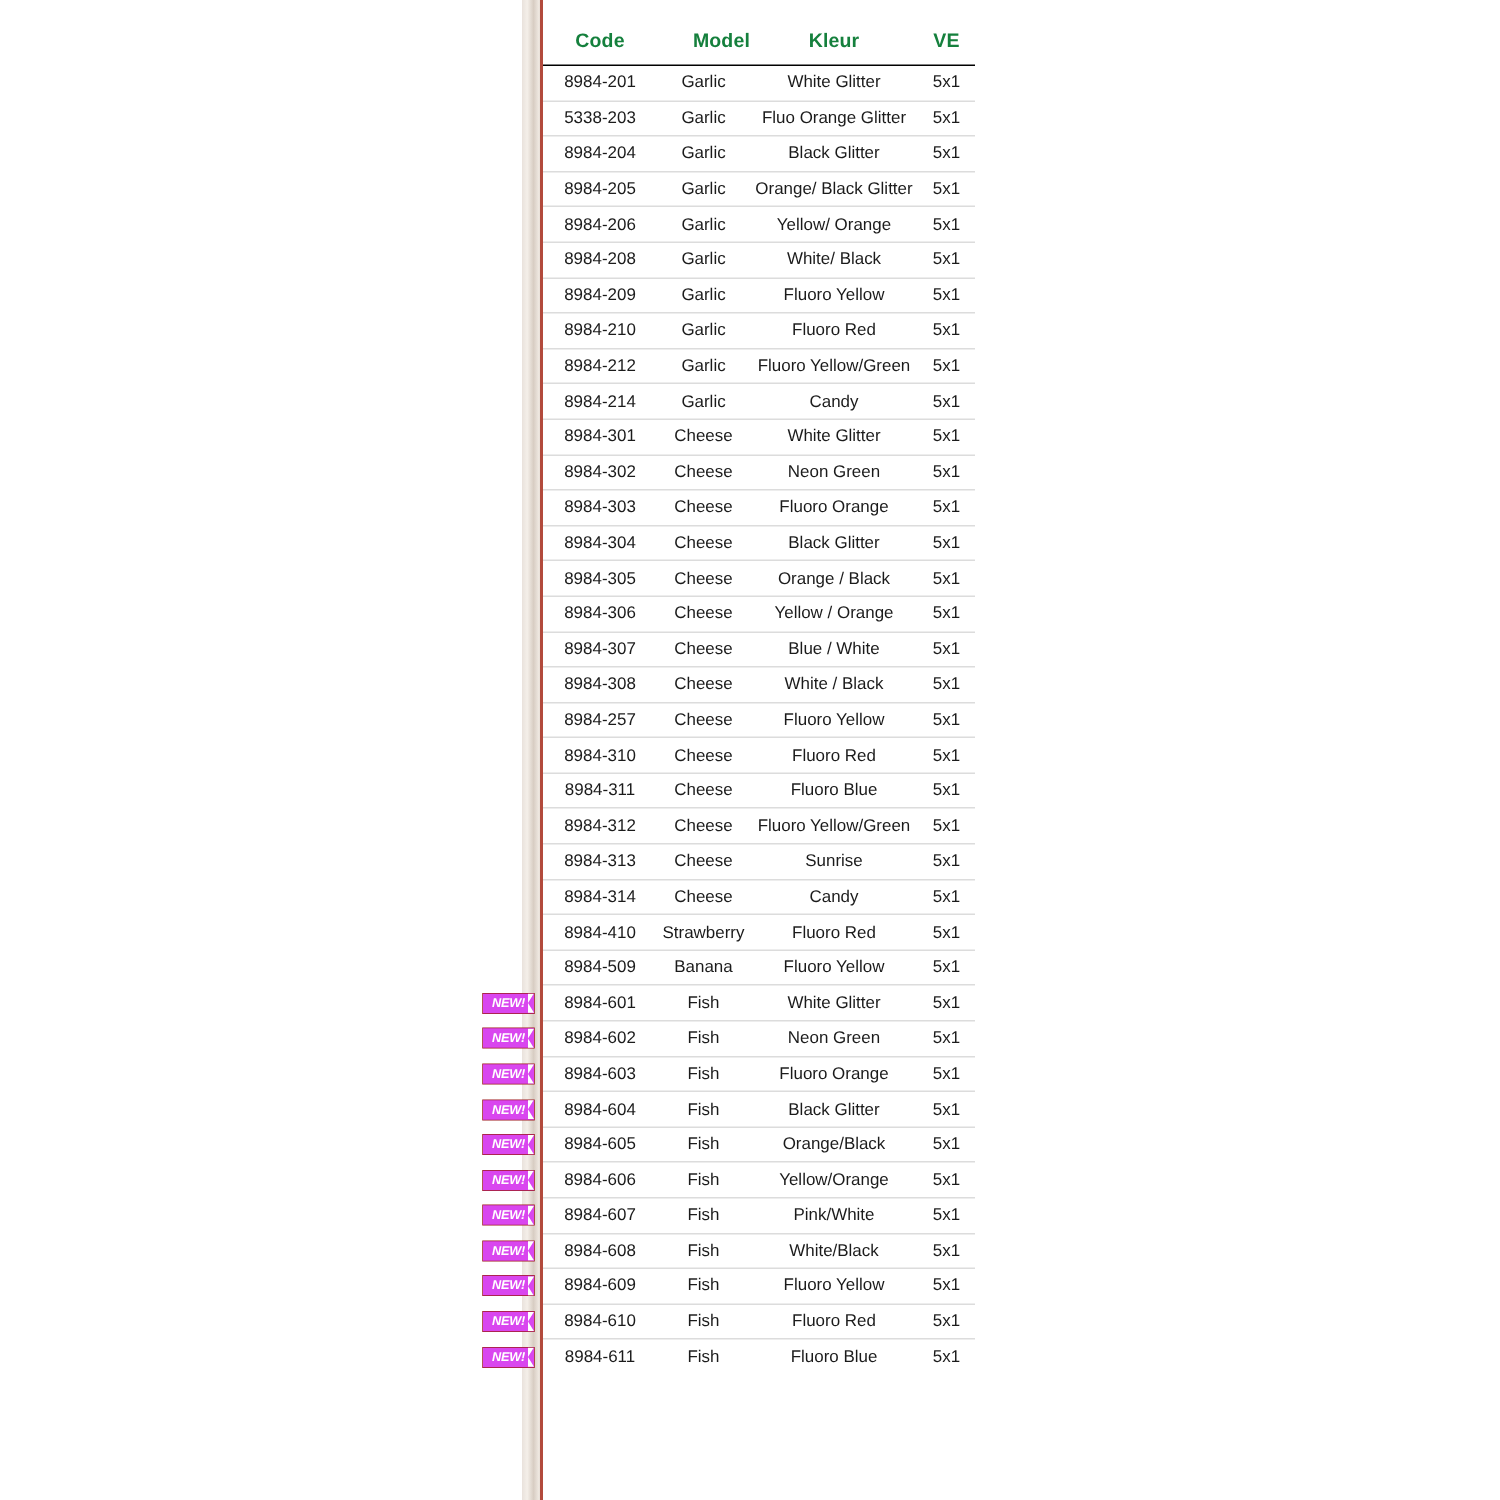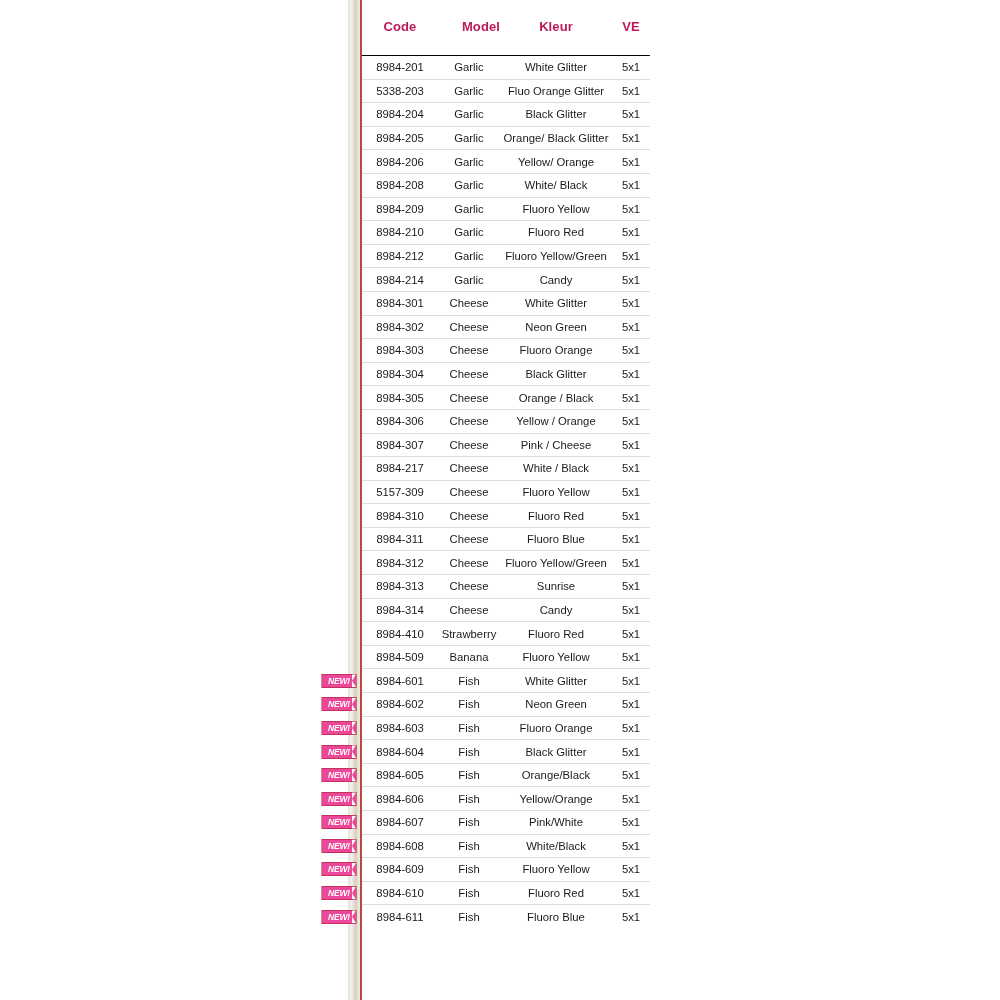--- a/index.html
+++ b/index.html
@@ -41,22 +41,22 @@
     position: absolute;
     left: 362px;
     top: 16px;
     width: 288px;
     border-collapse: collapse;
     font-size: 11.5px;
   }
   table.catalog thead th {
     font-size: 13px;
     font-weight: bold;
-    color: #be185d;
-    padding: 3px 0 21px 0;
+    color: #15803d;
+    padding: 3px 0 9px 0;
     border-bottom: 1.6px solid #000;
     text-align: center;
     letter-spacing: 0.1px;
   }
   table.catalog thead th.col-code { width: 76px; }
   table.catalog thead th.col-model { width: 62px; text-align: right; }
   table.catalog thead th.col-kleur { width: 112px; }
   table.catalog thead th.col-ve { width: 38px; }
 
   table.catalog tbody td {
@@ -75,21 +75,21 @@
   td.code { position: relative; }
 
   
   .new-badge {
     position: absolute;
     left: -40px;
     top: 50%;
     transform: translateY(-50%);
     width: 34px;
     height: 13px;
-    background: #ec4899;
+    background: #d946ef;
     color: #ffffff;
     font-size: 8.5px;
     font-weight: bold;
     font-style: italic;
     line-height: 13px;
     text-align: center;
     letter-spacing: -0.2px;
     box-shadow: 0 0 0 0.5px #9d1a1e;
   }
   .new-badge::after {
@@ -213,31 +213,31 @@
         </tr>
         <tr>
           <td class="code"><span>8984-306</span></td>
           <td>Cheese</td>
           <td>Yellow / Orange</td>
           <td>5x1</td>
         </tr>
         <tr>
           <td class="code"><span>8984-307</span></td>
           <td>Cheese</td>
-          <td>Pink / Cheese</td>
-          <td>5x1</td>
-        </tr>
-        <tr>
-          <td class="code"><span>8984-217</span></td>
+          <td>Blue / White</td>
+          <td>5x1</td>
+        </tr>
+        <tr>
+          <td class="code"><span>8984-308</span></td>
           <td>Cheese</td>
           <td>White / Black</td>
           <td>5x1</td>
         </tr>
         <tr>
-          <td class="code"><span>5157-309</span></td>
+          <td class="code"><span>8984-257</span></td>
           <td>Cheese</td>
           <td>Fluoro Yellow</td>
           <td>5x1</td>
         </tr>
         <tr>
           <td class="code"><span>8984-310</span></td>
           <td>Cheese</td>
           <td>Fluoro Red</td>
           <td>5x1</td>
         </tr>

